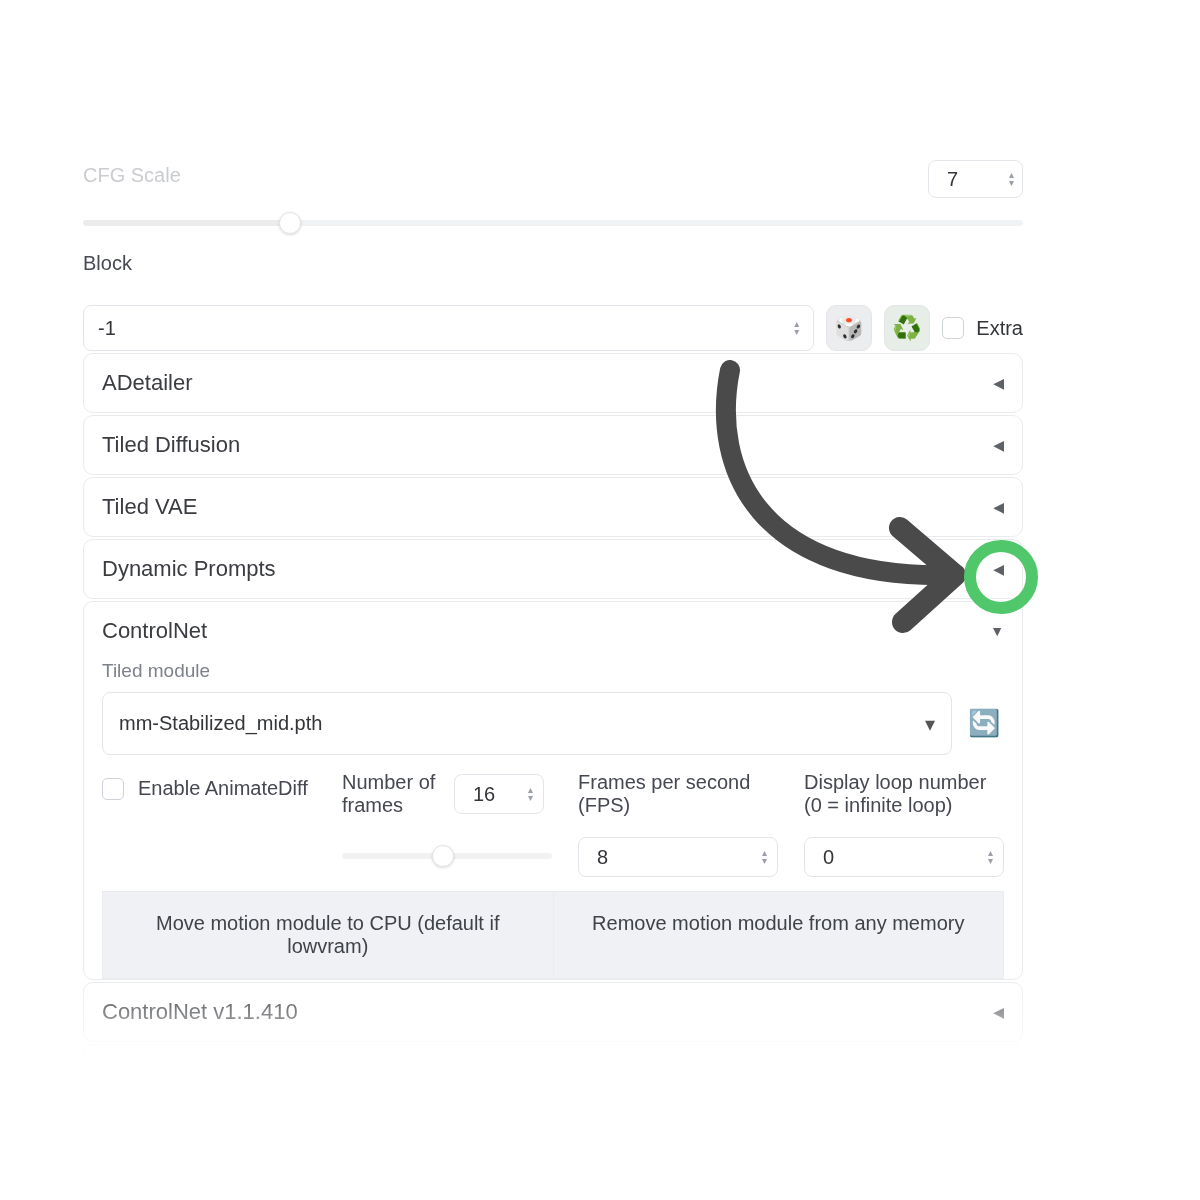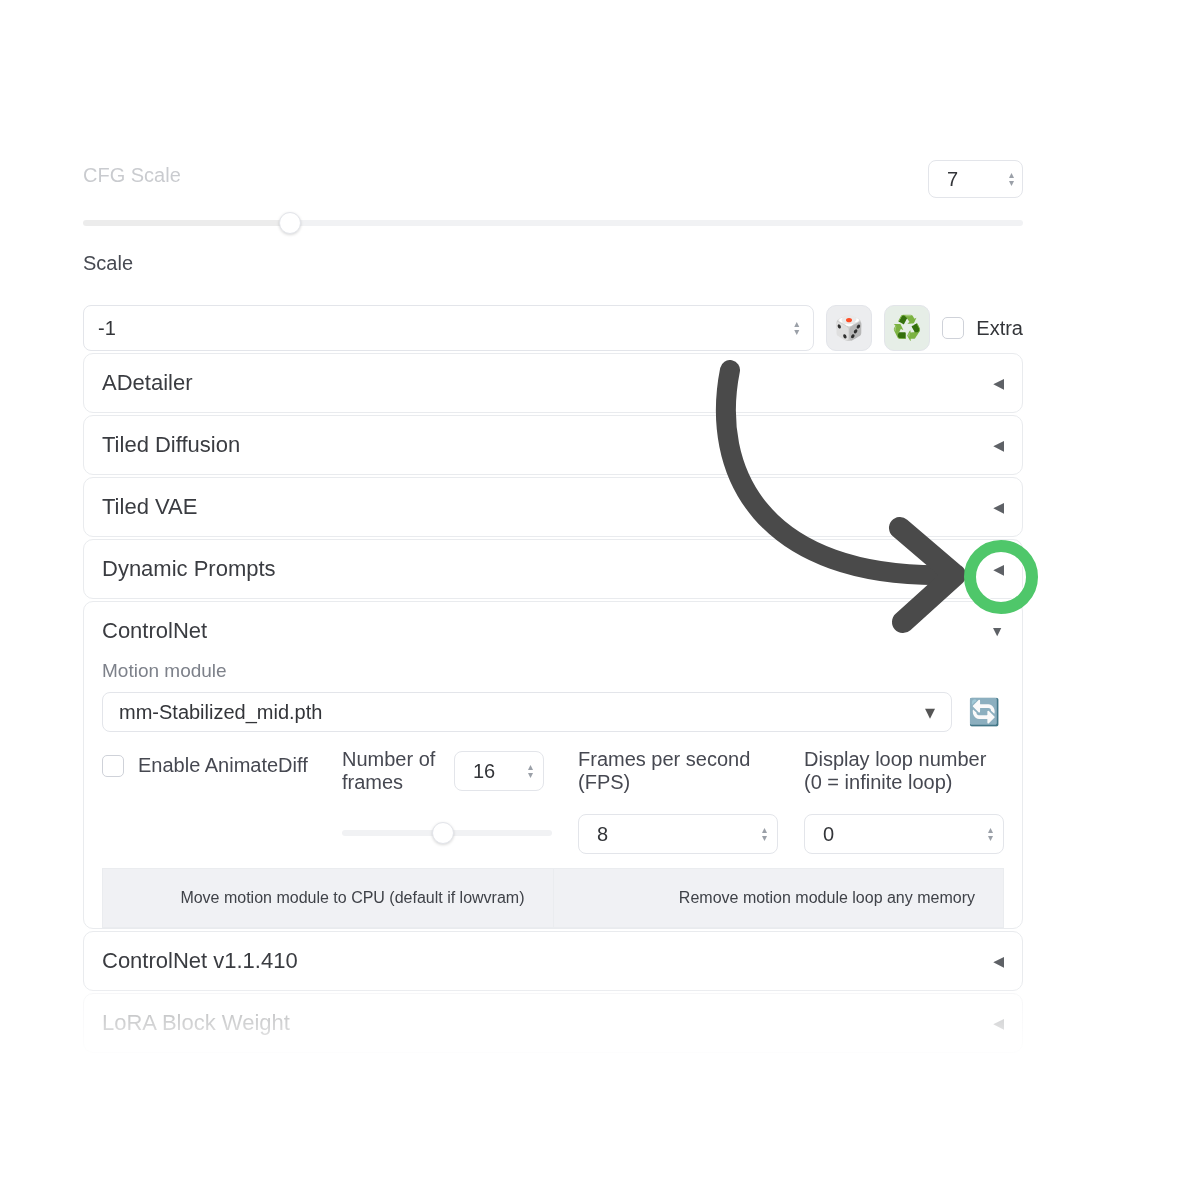--- a/index.html
+++ b/index.html
@@ -66,21 +66,21 @@
   .acc-head {
     display:flex; justify-content:space-between; align-items:center;
     padding:16px 18px; font-size:22px; color:#3a3c41;
     cursor:pointer;
   }
   .tri { color:#5e6166; font-size:14px; }
 
   .acc-body { padding:0 18px 0 18px; }
   .motion-row { display:flex; align-items:center; gap:14px; margin:10px 0 16px 0; }
   .motion-select {
-    flex:1; height:40px;
+    flex:1; height:63px;
     border:1px solid #e3e5ea; border-radius:8px;
     display:flex; align-items:center; justify-content:space-between;
     padding:0 16px;
   }
   .refresh {
     width:38px; height:38px;
     display:flex; align-items:center; justify-content:center;
   }
 
   .cols { display:flex; gap:26px; align-items:flex-start; margin-bottom:14px;justify-content:center; }
@@ -88,22 +88,22 @@
   .col .clabel { color:#464851; font-size:20px; }
   .num { height:40px; border:1px solid #e3e5ea; border-radius:8px; display:flex; align-items:center; justify-content:space-between; padding:0 10px 0 18px; }
 
   .track2 { position:relative; width:210px; height:6px; background:#f1f2f4; border-radius:3px; margin-top:16px; }
   .track2 .thumb2 { left:48%; }
 
   .btns {
     display:flex; border:1px solid #eaecef;
   }
   .half {
-    flex:1; background:#f0f1f4; text-align:right;
-    padding:20px 28px; font-size:16px; color:#3f4248;
+    flex:1; background:#f0f1f4; text-align:center;
+    padding:20px 28px; font-size:20px; color:#3f4248;
     border-right:1px solid #eaecef;
   }
   .half:last-child { border-right:none; }
 
   
   .overlay-svg {
     position:absolute;
     left:700px; top:360px;
     width:360px; height:290px;
     pointer-events:none;
@@ -140,21 +140,21 @@
     <div class="cfg-num">
       <span>7</span>
       <span class="spinner">▴<br>▾</span>
     </div>
   </div>
   <div class="track">
     <div class="thumb"></div>
   </div>
 
   <div style="margin-top:26px">
-    <span class="lbl" style="color:#474a52">Scale</span>
+    <span class="lbl" style="color:#474a52">Block</span>
   </div>
   <div class="seed-row">
     <div class="seed-input">
       <span>-1</span>
       <span class="spinner">▴<br>▾</span>
     </div>
     <div class="icon-btn">
       <span>🎲</span>
     </div>
     <div class="icon-btn" style="background:#e6eee7">
@@ -191,21 +191,21 @@
     <span class="tri">◀</span>
   </div>
     </div>
 
   <div class="accordion">
     <div class="acc-head">
       <span>ControlNet</span>
       <span class="tri">▼</span>
     </div>
     <div class="acc-body">
-      <span class="lbl" style="font-size:19px;color:#7d818a">Motion module</span>
+      <span class="lbl" style="font-size:19px;color:#7d818a">Tiled module</span>
       <div class="motion-row">
         <div class="motion-select">
           <span>mm-Stabilized_mid.pth</span>
           <span style="color:#555">▾</span>
         </div>
         <div class="refresh">
           <span style="font-size:26px;color:#2f7fb8">🔄</span>
         </div>
       </div>
 
@@ -241,21 +241,21 @@
           <span class="clabel">Display loop number (0 = infinite loop)</span>
           <div class="num" style="width:200px">
             <span>0</span>
             <span class="spinner">▴<br>▾</span>
           </div>
         </div>
       </div>
 
       <div class="btns">
         <div class="half">Move motion module to CPU (default if lowvram)</div>
-        <div class="half">Remove motion module loop any memory</div>
+        <div class="half">Remove motion module from any memory</div>
       </div>
     </div>
   </div>
 
   <div class="accordion">
       <div class="acc-head">
     <span>ControlNet v1.1.410</span>
     <span class="tri">◀</span>
   </div>
     </div>

